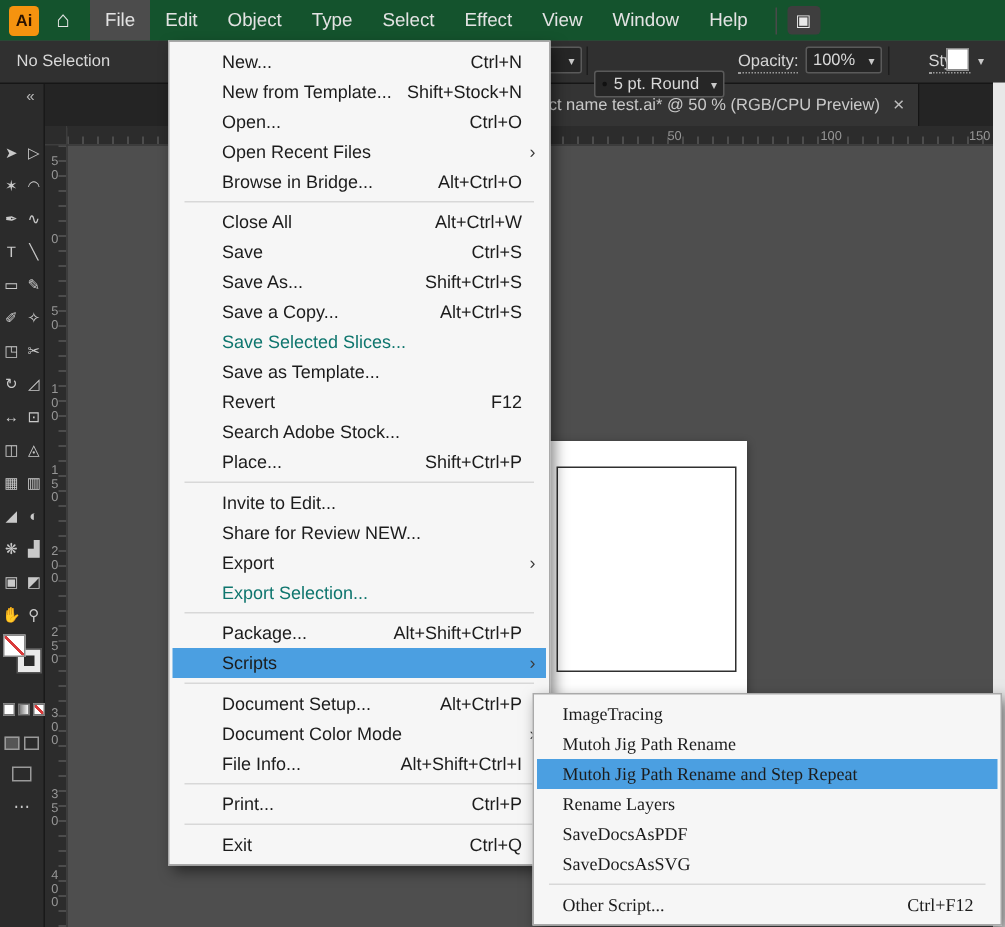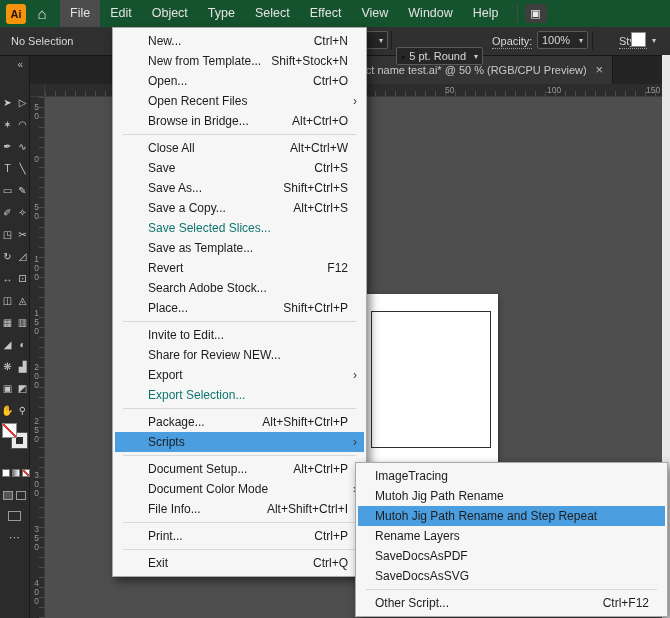--- a/index.html
+++ b/index.html
@@ -82,21 +82,21 @@
 
   
   .canvas{position:absolute;left:45px;top:97px;width:617px;height:521px;background:#4e4e4e;}
   .artboard{position:absolute;left:300px;top:197px;width:153px;height:169px;background:#ffffff;box-shadow:0 2px 6px rgba(0,0,0,.45);}
   .jig-rect{position:absolute;left:26px;top:17px;width:120px;height:137px;border:1px solid #2f2f2f;box-sizing:border-box;background:#fff;}
   .scroll-strip{position:absolute;left:662px;top:55px;width:8px;height:563px;background:#e8e8e8;z-index:5;}
 
   
   .menu-panel{position:absolute;background:#f6f6f6;border:1px solid #a9a9a9;box-shadow:3px 4px 9px rgba(0,0,0,.5);padding:3px 0;box-sizing:border-box;}
   .file-menu{left:112px;top:27px;width:255px;z-index:10;}
-  .submenu{left:355px;top:462px;width:313px;z-index:11;}
+  .submenu{left:355px;top:462px;width:313px;z-index:11;font-family:Liberation Serif, serif;}
   .mi{display:flex;align-items:center;height:20px;margin:0 2px;padding:0 16px 0 33px;position:relative;font-size:12px;color:#1c1c1c;overflow:hidden;box-sizing:border-box;}
   .submenu .mi{padding-left:17px;padding-right:16px;}
   .mi-label{white-space:nowrap;}
   .mi-shortcut{margin-left:auto;white-space:nowrap;}
   .mi.separator{height:1px;margin:3px 10px;background:#d8d8d8;padding:0;}
   .mi.disabled{color:#0f766e;}
   .mi.highlight{background:var(--menu_highlight);}
   .mi-arrow{display:none;position:absolute;right:7px;top:3px;font-size:12px;color:#3a3a3a;}
   .mi.has-submenu .mi-arrow{display:block;}
 </style>

